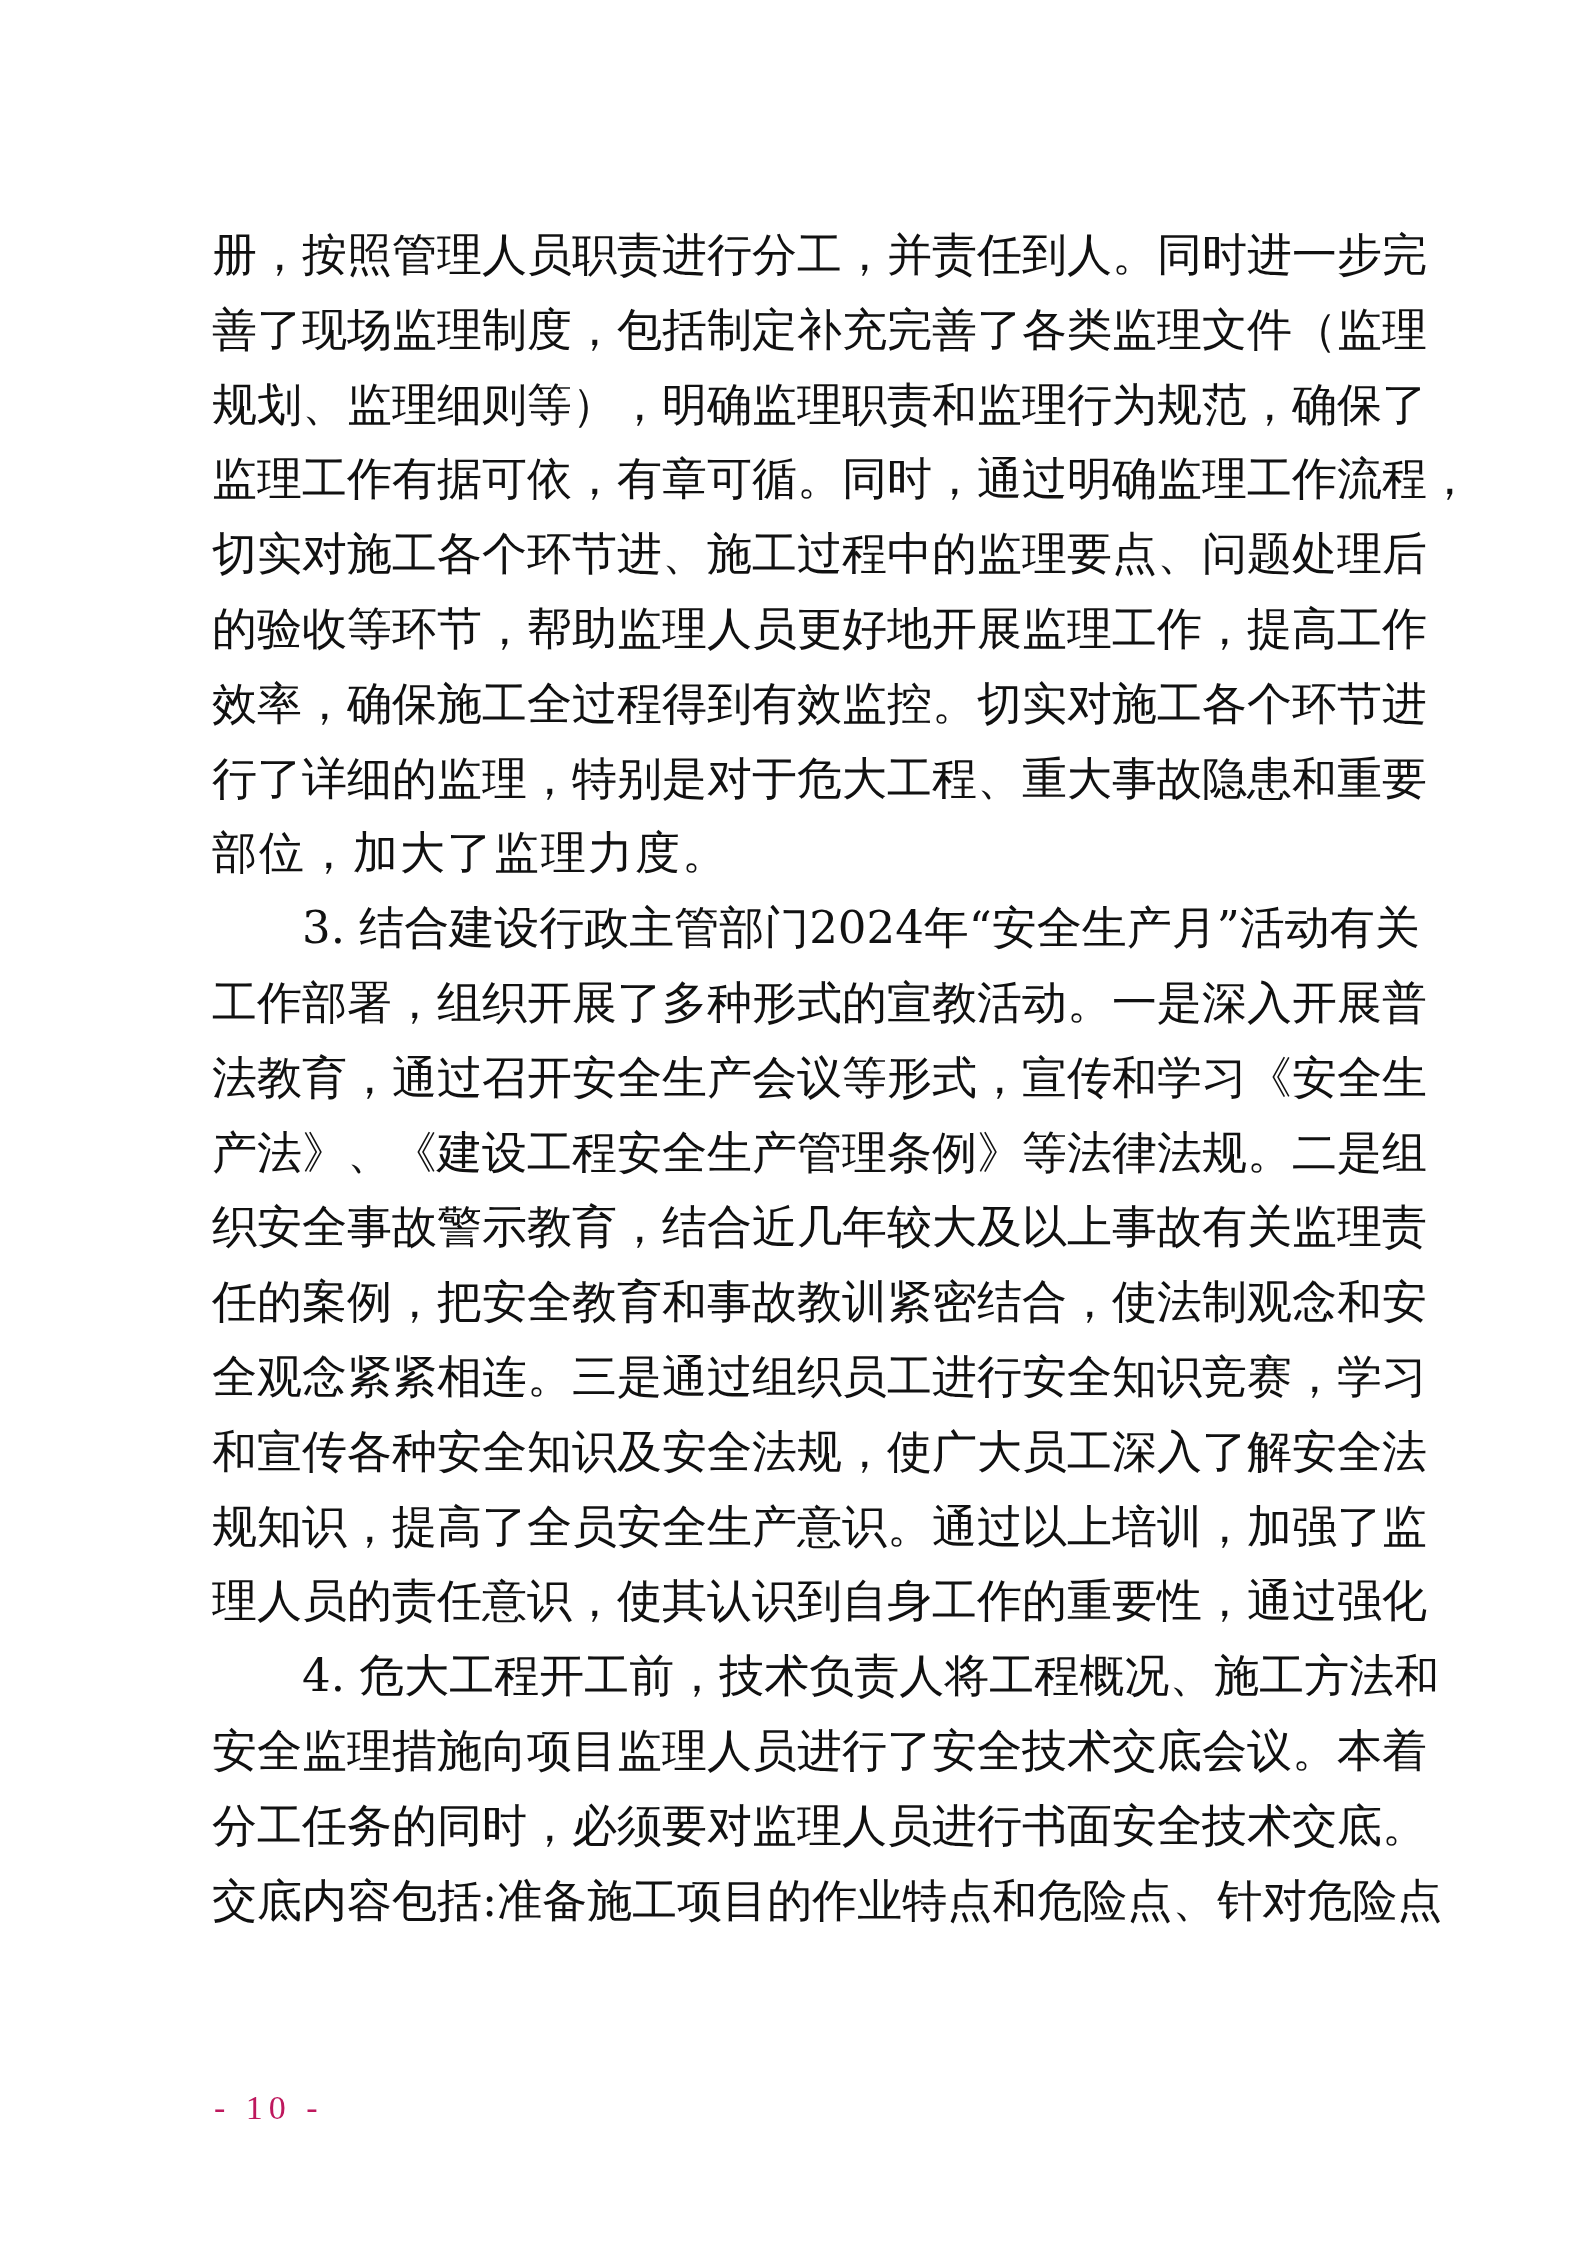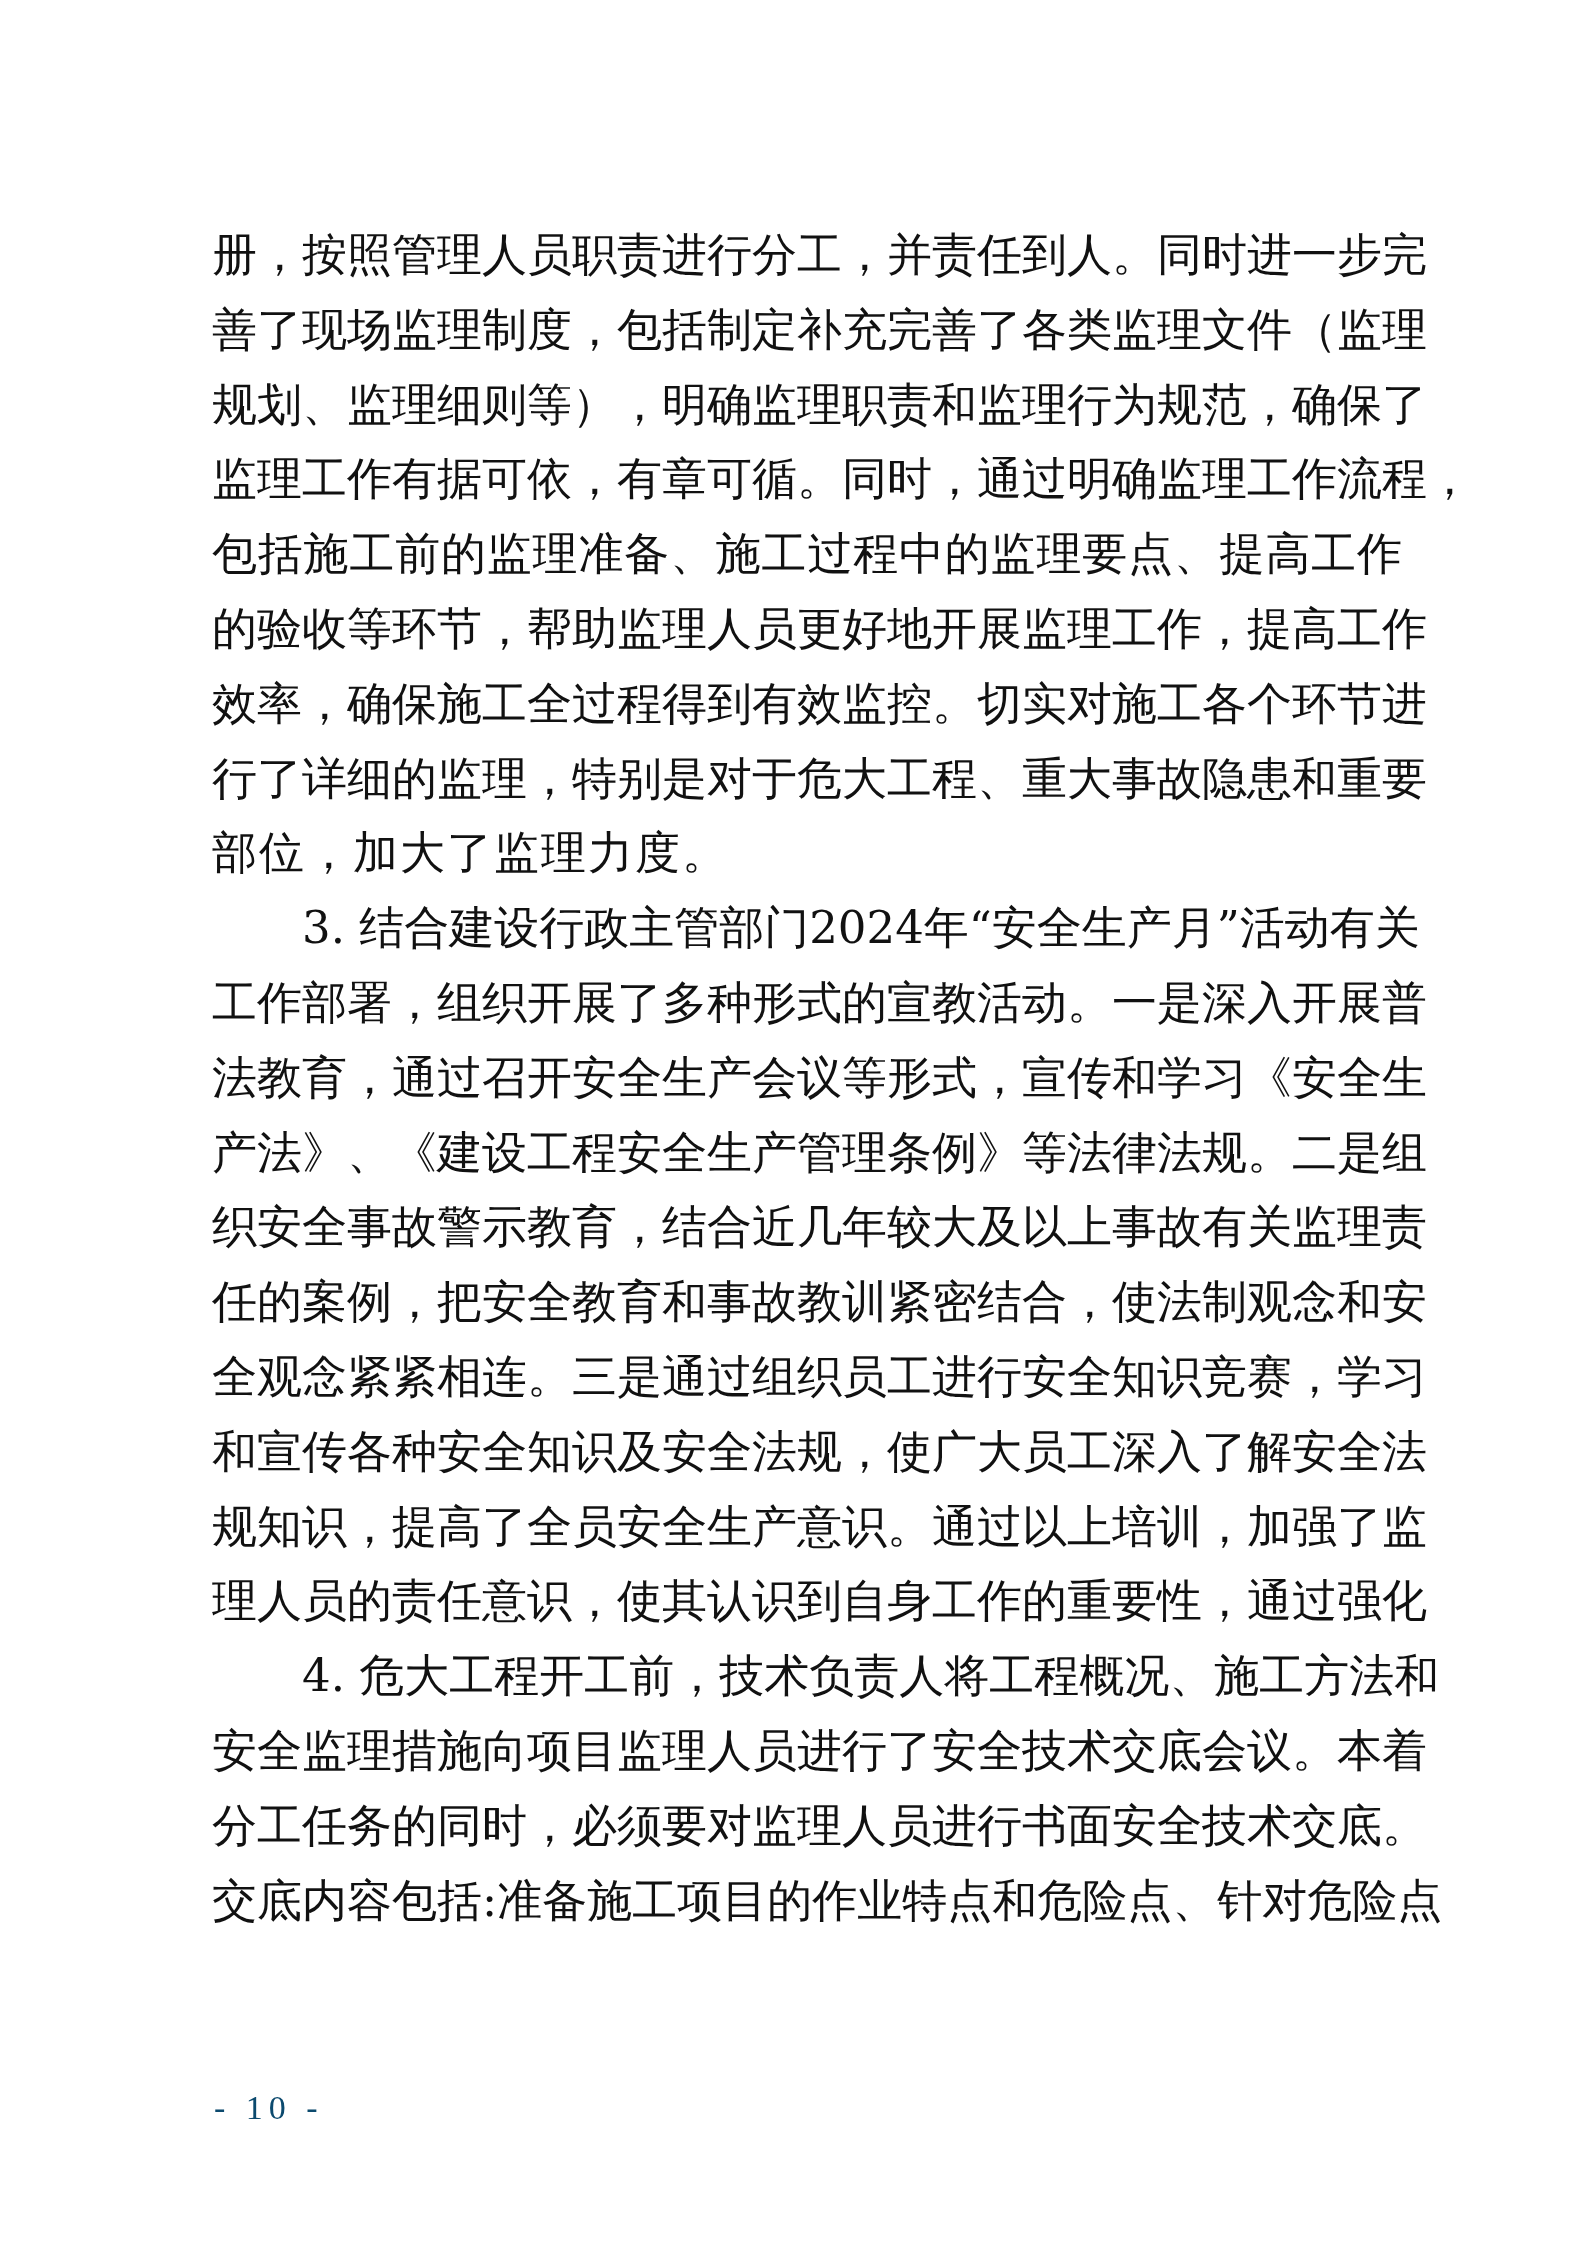--- a/index.html
+++ b/index.html
@@ -49,37 +49,37 @@
       padding-left: 90px;
     }
     .page-number {
       position: absolute;
       left: 214px;
       top: 2086px;
       font-family: "Liberation Serif", "DejaVu Serif", serif;
       font-size: 34px;
       line-height: 44px;
       letter-spacing: 6px;
-      color: #0c4a6e;
+      color: #be185d;
       white-space: pre;
       text-align: right;
     }
   </style>
 </head>
 <body>
 
 <div class="page">
   <div class="body-text">
 
     <div>
       <span class="line">册，按照管理人员职责进行分工，并责任到人。同时进一步完</span>
       <span class="line">善了现场监理制度，包括制定补充完善了各类监理文件（监理</span>
       <span class="line">规划、监理细则等），明确监理职责和监理行为规范，确保了</span>
       <span class="line">监理工作有据可依，有章可循。同时，通过明确监理工作流程，</span>
-      <span class="line">包括施工前的监理准备、施工过程中的监理要点、提高工作</span>
+      <span class="line">切实对施工各个环节进、施工过程中的监理要点、问题处理后</span>
       <span class="line">的验收等环节，帮助监理人员更好地开展监理工作，提高工作</span>
       <span class="line">效率，确保施工全过程得到有效监控。切实对施工各个环节进</span>
       <span class="line">行了详细的监理，特别是对于危大工程、重大事故隐患和重要</span>
       <span class="line last">部位，加大了监理力度。</span>
     </div>
 
     <div>
       <span class="line indent">3. 结合建设行政主管部门2024年“安全生产月”活动有关</span>
       <span class="line">工作部署，组织开展了多种形式的宣教活动。一是深入开展普</span>
       <span class="line">法教育，通过召开安全生产会议等形式，宣传和学习《安全生</span>

